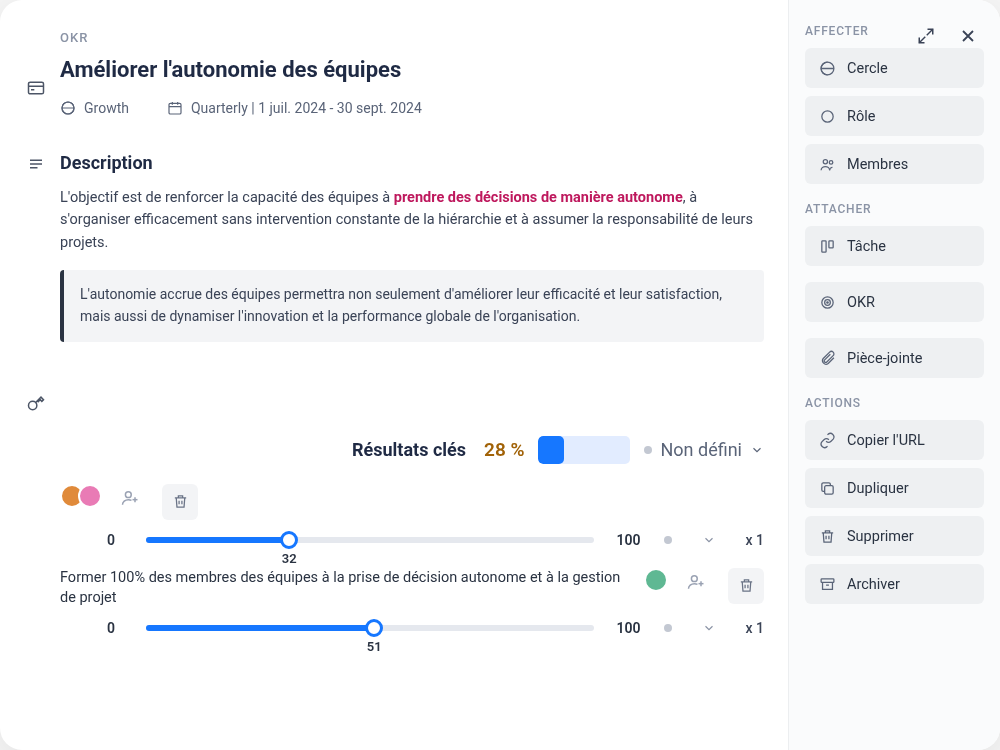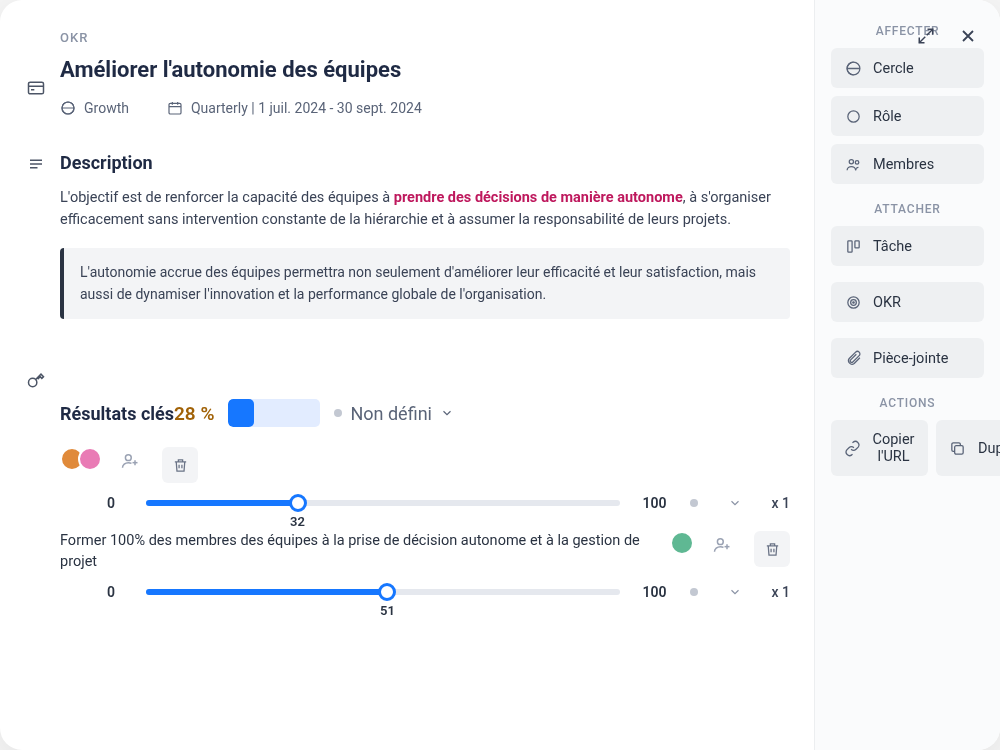--- a/index.html
+++ b/index.html
@@ -22,28 +22,27 @@
     position: relative;
   }
   .main {
     flex: 1;
     padding: 30px 24px 24px 24px;
     overflow-y: auto;
     display: flex;
     flex-direction: column;
   }
   .sidebar {
-    width: 186px;
+    width: 212px;
     background: #fafbfc;
     border-left: 1px solid #eceef0;
     padding: 24px 16px;
     display: flex;
     flex-direction: column;
     gap: 18px;
-    text-align: center;
   }
   .topbar-icons {
     position: absolute;
     top: 26px;
     right: 22px;
     display: flex;
     gap: 22px;
     align-items: center;
   }
   .icon-btn {
@@ -108,22 +107,23 @@
     border-radius: 4px;
     padding: 14px 16px;
     margin-top: 16px;
     font-size: 14px;
     line-height: 1.55;
     color: #3a4356;
   }
   .results-header {
     display: flex;
     align-items: center;
-    justify-content: flex-start;
-    margin-top: 32px;
+    justify-content: flex-end;
+    margin-top: 46px;
+    gap: 18px;
   }
   .results-title {
     font-size: 18px;
     font-weight: 700;
     color: #1f2a44;
   }
   .progress-wrap {
     display: flex;
     align-items: center;
     gap: 14px;
@@ -506,21 +506,21 @@
               <svg width="17" height="17" viewBox="0 0 24 24" fill="none" stroke="currentColor" stroke-width="1.8">
                 <path d="M21 11l-8 8a5 5 0 01-7-7l9-9a3.5 3.5 0 015 5l-9 9a2 2 0 01-3-3l8-8"></path>
               </svg>
             </span>
             <span>Pièce-jointe</span>
           </div>
         </div>
     </div>
     <div class="side-group">
       <div class="side-section-label">ACTIONS</div>
-      <div id="side-actions" style="display: flex; flex-direction: row; gap: 8px;">
+      <div id="side-actions" style="display: flex; flex-direction: column; gap: 8px;">
           <div class="side-item">
             <span class="si-icon">
               <svg width="17" height="17" viewBox="0 0 24 24" fill="none" stroke="currentColor" stroke-width="1.8">
                 <path d="M10 13a5 5 0 007 0l3-3a5 5 0 00-7-7l-1 1"></path>
                 <path d="M14 11a5 5 0 00-7 0l-3 3a5 5 0 007 7l1-1"></path>
               </svg>
             </span>
             <span>Copier l'URL</span>
           </div>
           <div class="side-item">

